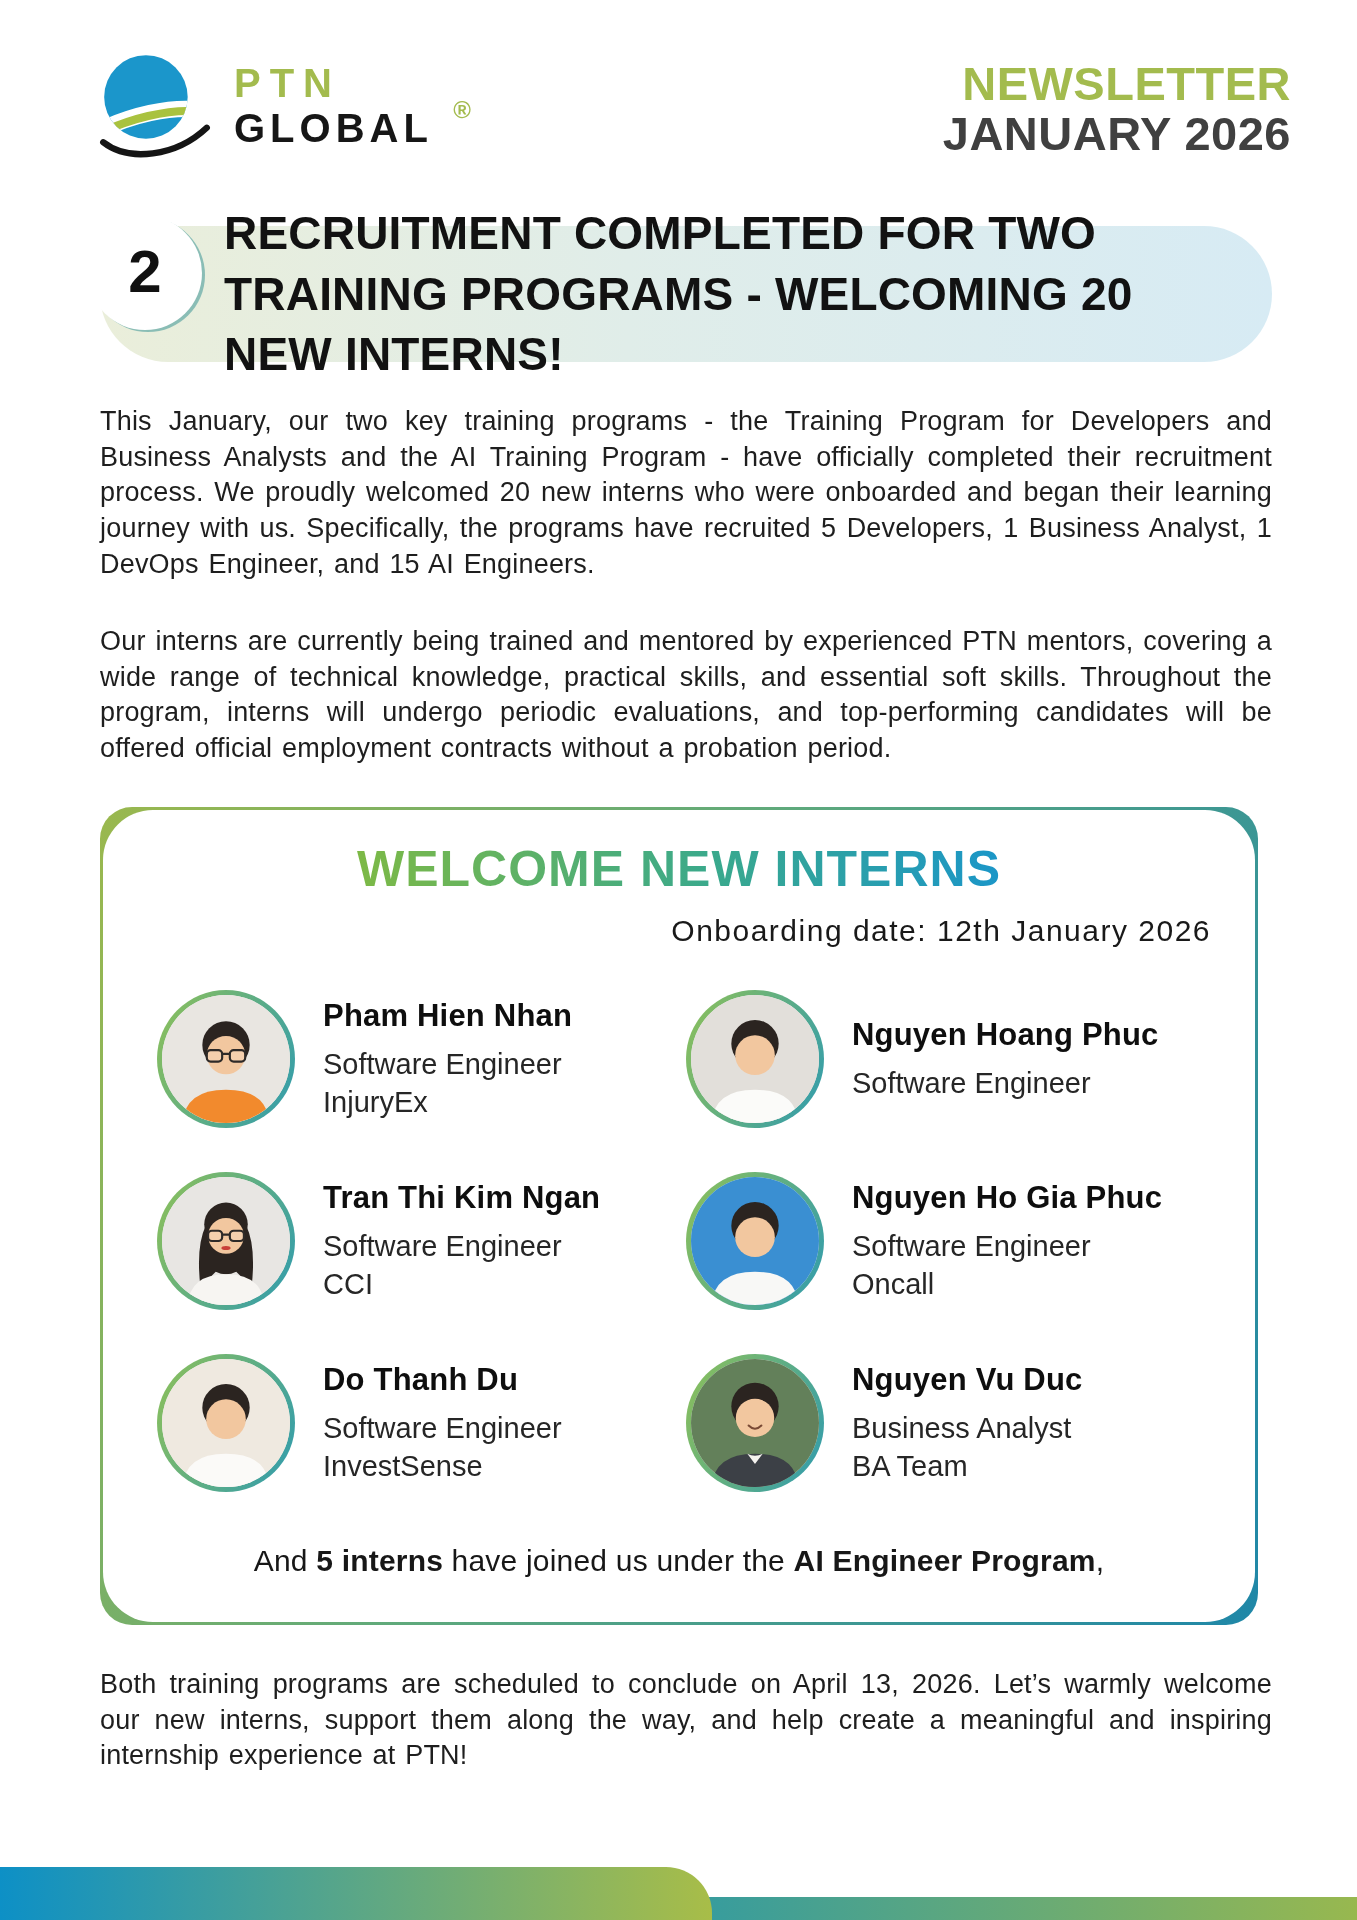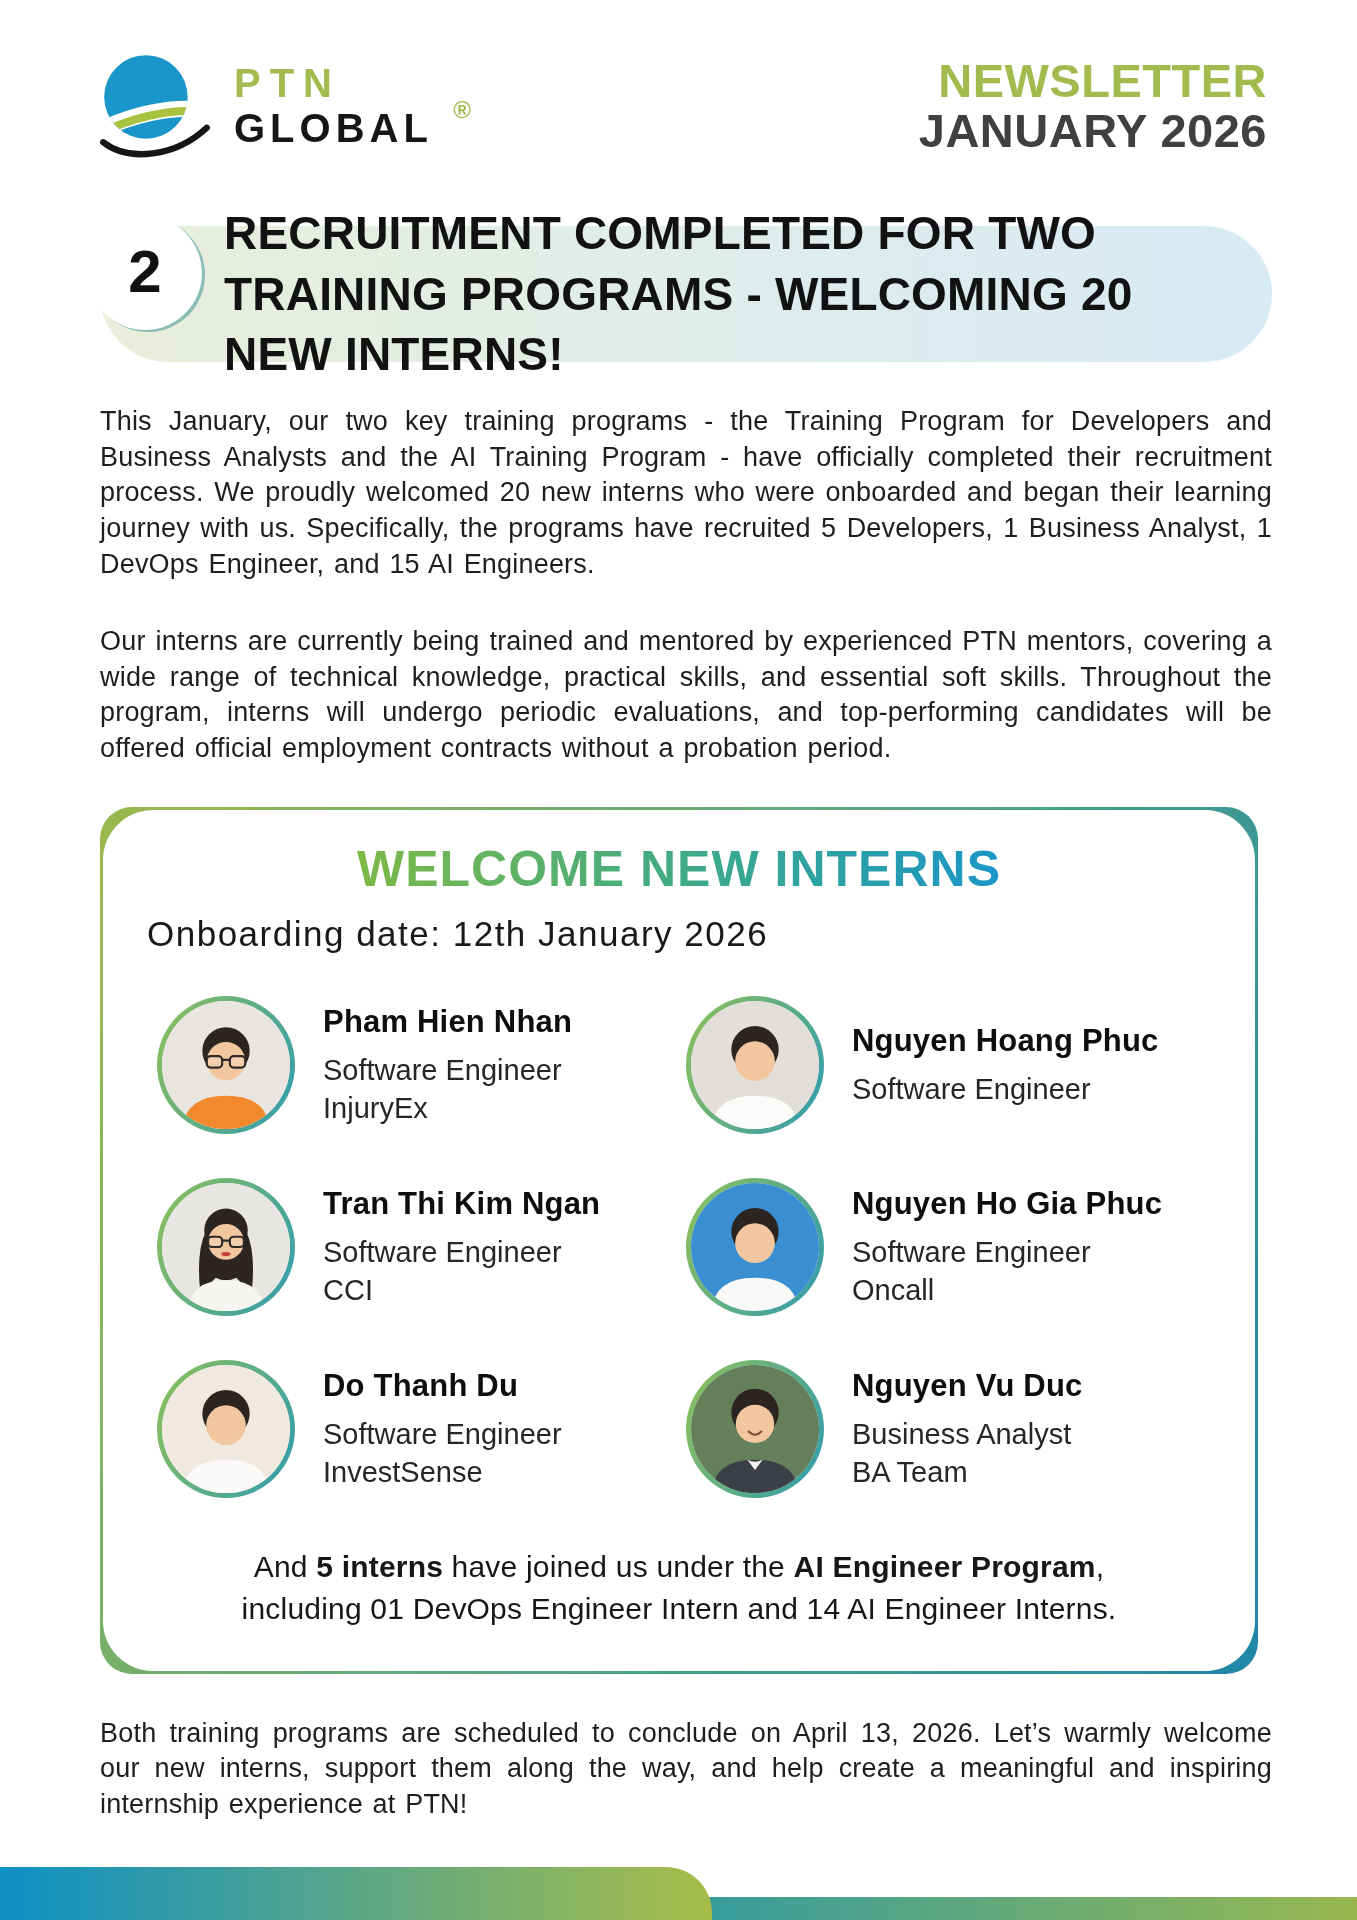--- a/index.html
+++ b/index.html
@@ -11,21 +11,21 @@
     --bar_left_start:#0d90c6; --bar_left_end:#a8bd48;
     --bar_right_start:#2f9aa4; --bar_right_end:#98b84f;
   }
   *{box-sizing:border-box;margin:0;padding:0}
   html,body{background:#fff}
   body{
     width:1357px;height:1920px;position:relative;overflow:hidden;
     font-family:"Liberation Sans",sans-serif;color:#1d1d1d;
   }
   
-  .header{display:flex;justify-content:space-between;align-items:flex-start;padding:50px 90px 0 96px}
+  .header{display:flex;justify-content:space-between;align-items:center;padding:50px 66px 0 96px}
   .logo{display:flex;align-items:center;gap:20px}
   .logo-globe{width:118px;height:112px;flex-shrink:0}
   .logo-text{position:relative;line-height:1.12}
   .logo-ptn{color:var(--olive);font-weight:bold;font-size:40px;letter-spacing:9px}
   .logo-global{color:var(--dark);font-weight:bold;font-size:40px;letter-spacing:5px}
   .logo-reg{position:absolute;right:-38px;top:36px;color:var(--olive);font-size:24px;font-weight:bold}
   .masthead{text-align:right;line-height:1.06;padding-top:6px}
   .masthead-newsletter{color:var(--olive);font-size:47px;font-weight:bold;letter-spacing:.5px}
   .masthead-issue{color:#404040;font-size:47px;font-weight:bold;letter-spacing:.5px}
   
@@ -51,21 +51,21 @@
     margin:40px 99px 0 100px;border-radius:32px;padding:3px;
     background:linear-gradient(115deg,var(--box_border_start) 0%,#5ea97c 45%,var(--box_border_end) 100%);
   }
   .wbox{background:#fff;border-radius:50px;padding:30px 44px 40px}
   .wbox-title{
     text-align:center;font-size:50px;font-weight:bold;letter-spacing:1px;
     background:linear-gradient(90deg,var(--title_grad_start) 0%,var(--title_grad_mid) 55%,var(--title_grad_end) 100%);
     -webkit-background-clip:text;background-clip:text;color:transparent;-webkit-text-fill-color:transparent;
     width:fit-content;margin:0 auto;
   }
-  .wbox-sub{text-align:left;font-size:35px;color:#191919;margin-top:16px;letter-spacing:1.5px}
+  .wbox-sub{text-align:right;font-size:30px;color:#191919;margin-top:16px;letter-spacing:1.5px}
   .grid{display:grid;grid-template-columns:1fr 1fr;row-gap:44px;column-gap:14px;margin-top:42px;padding:0 10px}
   .profile{display:flex;align-items:center;gap:28px}
   .ring{
     width:138px;height:138px;border-radius:50%;flex-shrink:0;padding:5px;
     background:linear-gradient(115deg,var(--ring_start) 0%,var(--ring_end) 100%);
   }
   .photo{width:100%;height:100%;border-radius:50%;overflow:hidden;background:#eee}
   .photo svg{display:block;width:100%;height:100%}
   .skin{fill:#f2c79f}
   .hair{fill:#2b2420}
@@ -250,21 +250,20 @@
           <div class="pname">Nguyen Vu Duc</div>
           <div class="prole">Business Analyst</div>
           <div class="pteam">BA Team</div>
         </div>
       </div>
 
     </div>
 
     <div class="note">
       <span>And </span><b>5 interns</b><span> have joined us under the </span><b>AI Engineer Program</b><span>,</span><br>
-      <span>including 01 DevOps Engineer Intern and 14 AI Engineer Interns.</span>
     </div>
   </div>
 </div>
 
 <p class="para">Both training programs are scheduled to conclude on April 13, 2026. Let’s warmly welcome our new interns, support them along the way, and help create a meaningful and inspiring internship experience at PTN!</p>
 
 <div class="bar-right"></div>
 <div class="bar-left"></div>
 
 </body></html>

